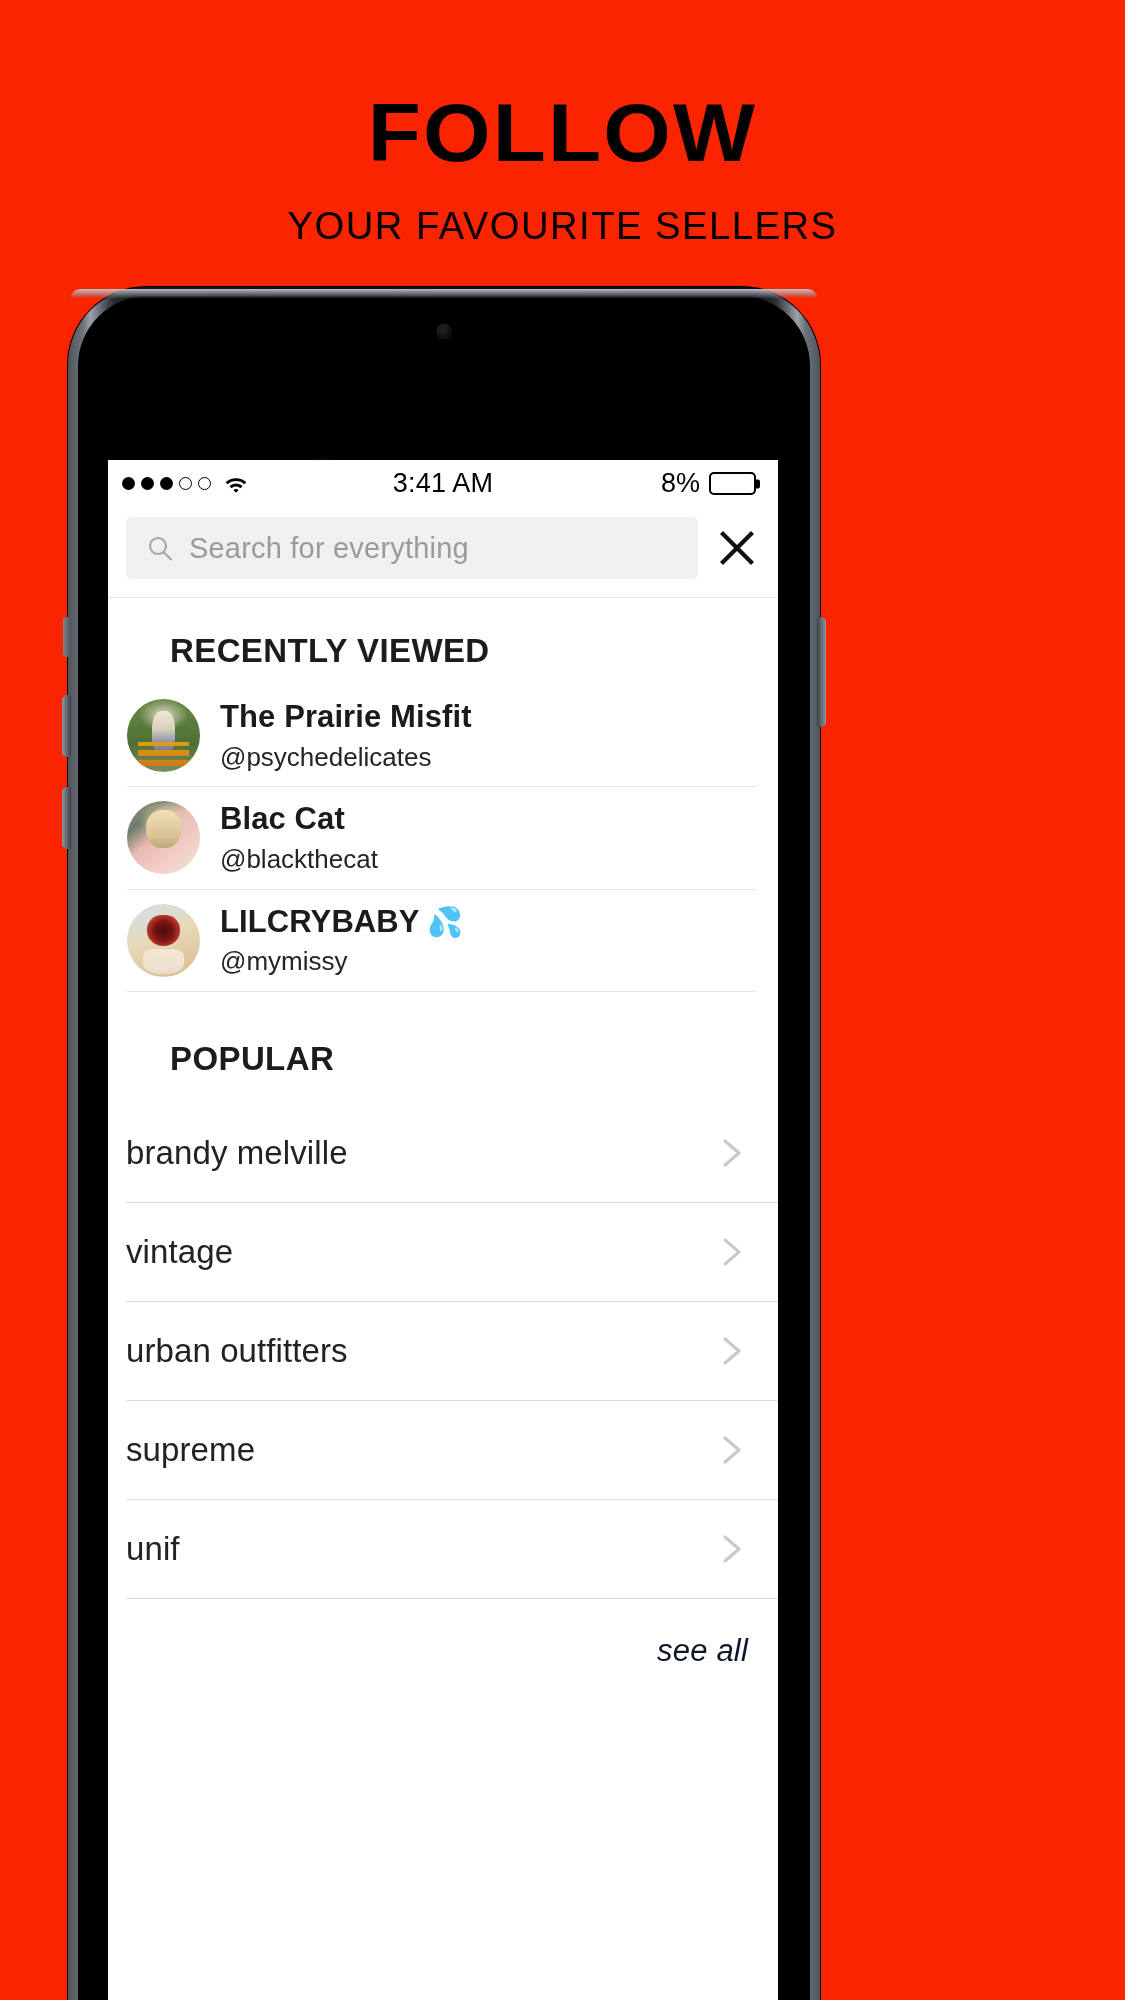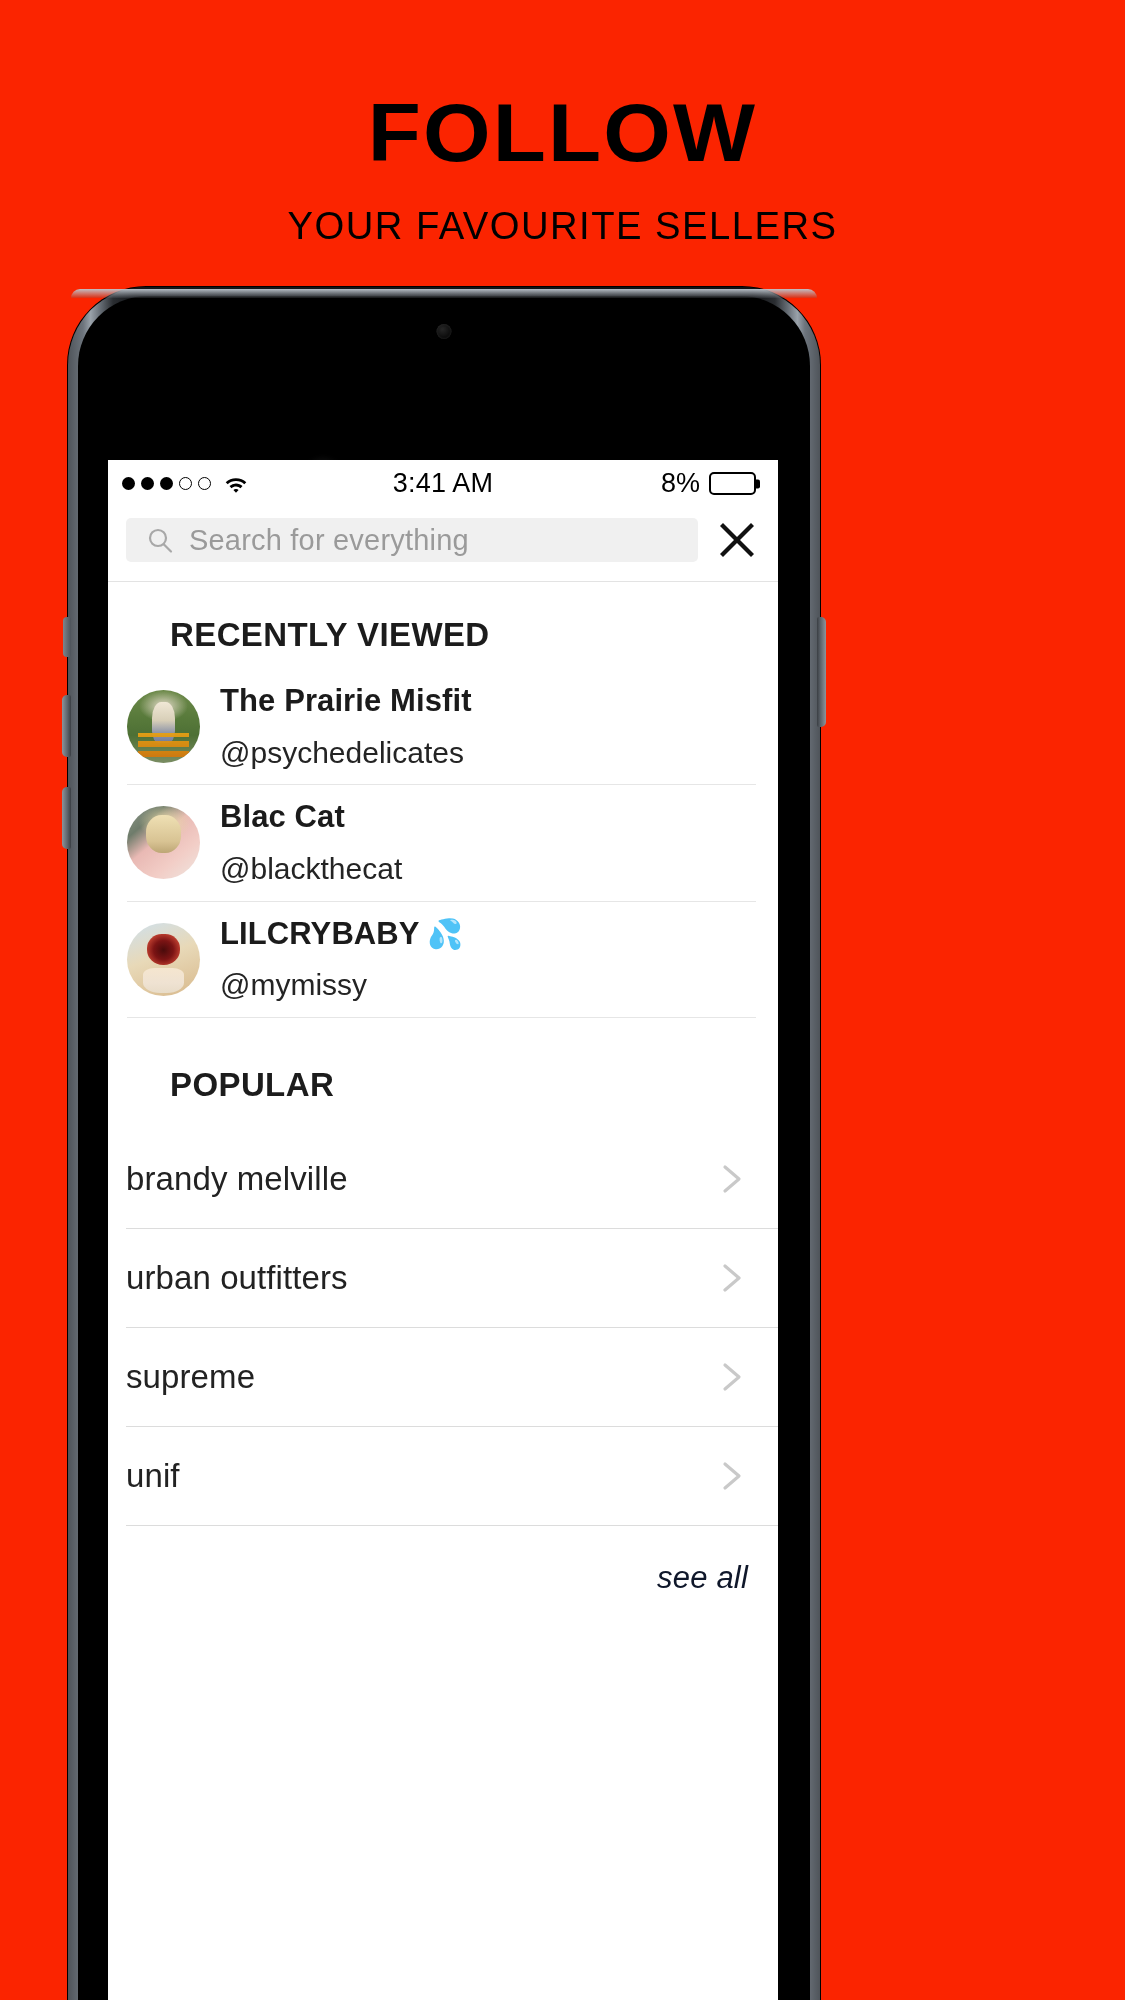--- a/index.html
+++ b/index.html
@@ -195,21 +195,21 @@
   .search-row {
     display: flex;
     align-items: center;
     gap: 16px;
     padding: 10px 18px 18px 18px;
     border-bottom: 1.5px solid #e3e3e3;
     background: #fff;
   }
   .search-box {
     flex: 1;
-    height: 44px;
+    height: 62px;
     background: #f0f0f0;
     border-radius: 5px;
     display: flex;
     align-items: center;
     padding: 0 20px;
     gap: 15px;
   }
   .search-icon { width: 28px; height: 28px; flex: none; display:block; }
   .search-placeholder {
     font-size: 29px;
@@ -311,25 +311,25 @@
   }
   .seller-text { flex: 1; min-width: 0; padding: 4px 0; }
   .seller-name {
     font-size: 31px;
     font-weight: 700;
     color: #1b1b1b;
     line-height: 1.22;
     letter-spacing: 0.1px;
   }
   .seller-handle {
-    font-size: 30px;
+    font-size: 26px;
     font-weight: 400;
     color: #242424;
     line-height: 1.25;
-    margin-top: 14px;
+    margin-top: 5px;
   }
 
   
   .popular-list { padding-left: 18px; }
   .popular-row {
     display: flex;
     align-items: center;
     height: 99px;
     border-bottom: 1.5px solid #dcdcdc;
     padding-right: 0;
@@ -459,20 +459,26 @@
 
       <div class="popular-list">
 
         <div class="popular-row">
           <span class="popular-label">brandy melville</span>
           <svg class="chevron" viewBox="0 0 34 34">
             <polyline points="11,5 25,17 11,29" fill="none" stroke="#c9c9c9" stroke-width="3.2" stroke-linecap="round" stroke-linejoin="round"></polyline>
           </svg>
         </div>
 
+        <div class="popular-row">
+          <span class="popular-label">vintage</span>
+          <svg class="chevron" viewBox="0 0 34 34">
+            <polyline points="11,5 25,17 11,29" fill="none" stroke="#c9c9c9" stroke-width="3.2" stroke-linecap="round" stroke-linejoin="round"></polyline>
+          </svg>
+        </div>
 
         <div class="popular-row">
           <span class="popular-label">urban outfitters</span>
           <svg class="chevron" viewBox="0 0 34 34">
             <polyline points="11,5 25,17 11,29" fill="none" stroke="#c9c9c9" stroke-width="3.2" stroke-linecap="round" stroke-linejoin="round"></polyline>
           </svg>
         </div>
 
         <div class="popular-row">
           <span class="popular-label">supreme</span>

